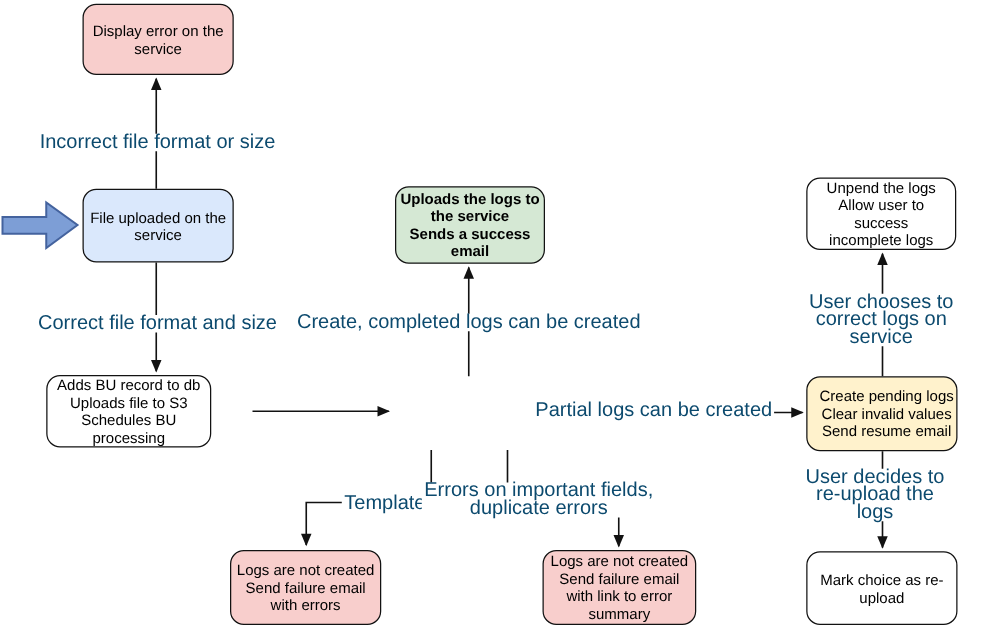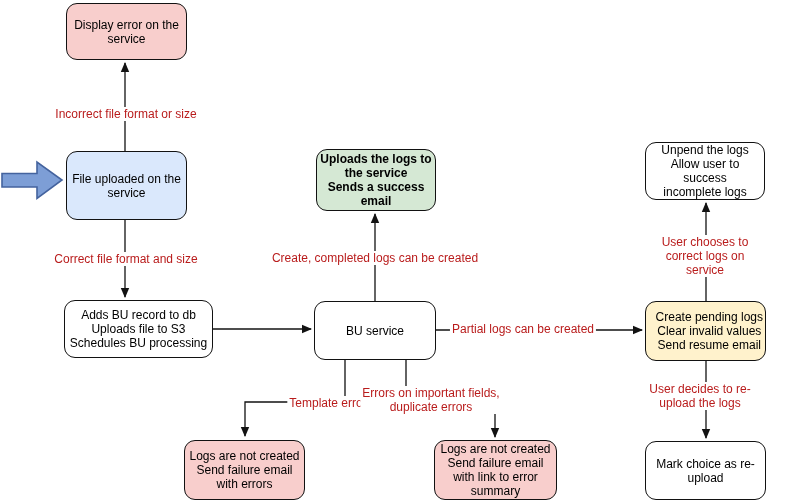--- a/index.html
+++ b/index.html
@@ -33,23 +33,23 @@
   .node > span { white-space: pre-line; display: block; padding: 0 2px; }
   .node.fill-pink   { background: #F8CECC; }
   .node.fill-blue   { background: #DAE8FC; }
   .node.fill-green  { background: #D5E8D4; font-weight: bold; }
   .node.fill-yellow { background: #FFF2CC; justify-content: flex-end; }
   .node.fill-white  { background: #FFFFFF; }
   .elabel {
     position: absolute;
     transform: translate(-50%, -50%);
     background: #ffffff;
-    font-size: 12px;
+    font-size: 16px;
     line-height: 14px;
-    color: #b91c1c;
+    color: #0c4a6e;
     text-align: center;
     white-space: pre-line;
     padding: 0 2px;
   }
 </style>
 </head>
 <body>
 
 <div class="canvas">
 
@@ -73,34 +73,31 @@
     </g>
 
     <polygon points="2,173.5 37,173.5 37,162 62,180 37,198.5 37,187 2,187" fill="#7D9ED6" stroke="#44639E" stroke-width="1.6"></polygon>
   </svg>
 
   <div class="node fill-pink" style="left:66px; top:3px; width:121px; height:57px">
     <span>Display error on the
 service</span>
   </div>
 
-  <div class="node fill-blue" style="left:66px; top:151px; width:121px; height:69px">
+  <div class="node fill-blue" style="left:66px; top:151px; width:121px; height:59px">
     <span>File uploaded on the
 service</span>
   </div>
 
-  <div class="node fill-white" style="left:64px; top:300px; width:149px; height:58px">
+  <div class="node fill-white" style="left:37px; top:300px; width:132px; height:58px">
     <span>Adds BU record to db
 Uploads file to S3
 Schedules BU processing</span>
   </div>
 
-  <div class="node fill-white" style="left:314px; top:301px; width:122px; height:59px">
-    <span>BU service</span>
-  </div>
 
   <div class="node fill-green" style="left:316px; top:149px; width:120px; height:62px">
     <span>Uploads the logs to
 the service
 Sends a success
 email</span>
   </div>
 
   <div class="node fill-white" style="left:645px; top:142px; width:120px; height:58px">
     <span>Unpend the logs

